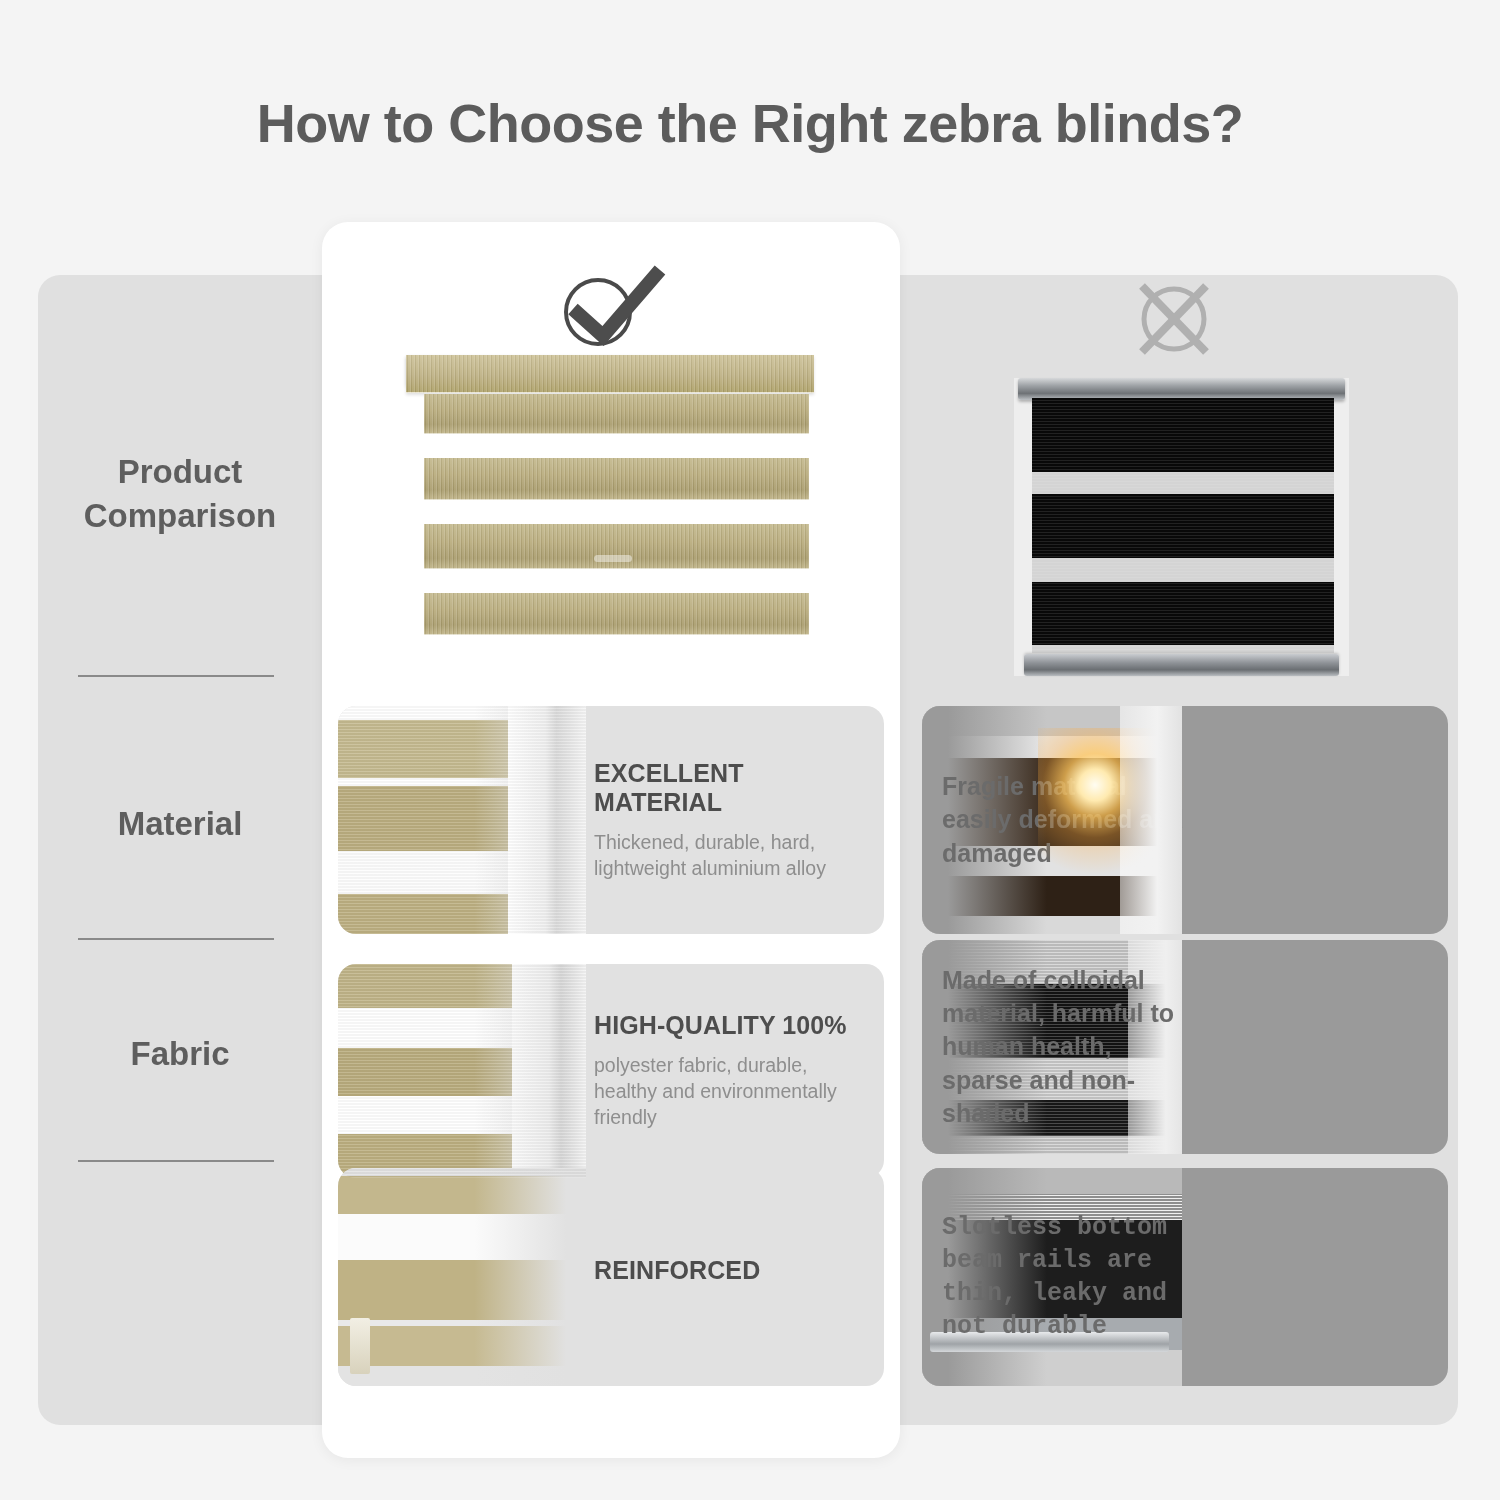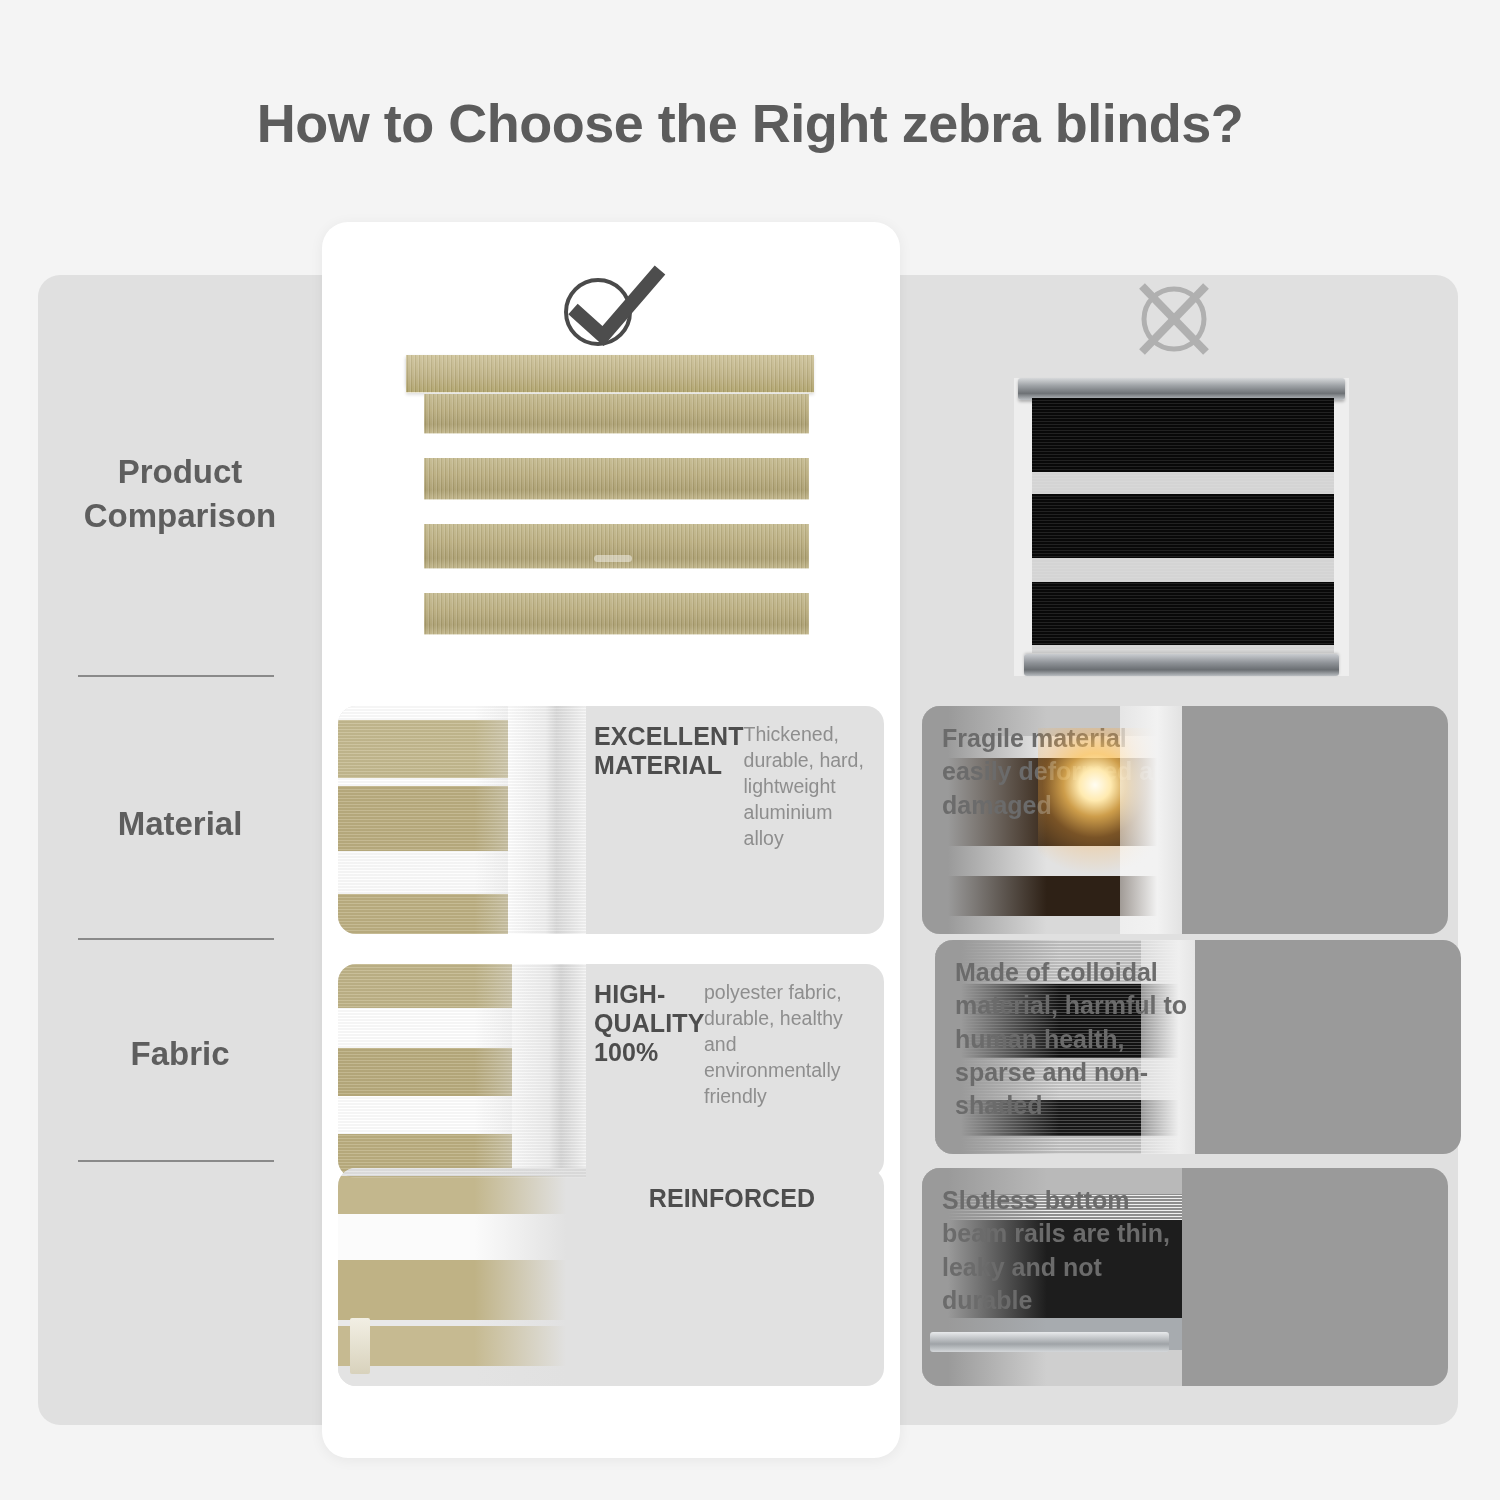--- a/index.html
+++ b/index.html
@@ -197,39 +197,39 @@
 
   .feat-bad {
     position: absolute;
     left: 922px;
     width: 526px;
     background: #9a9a9a;
     border-radius: 18px;
     overflow: hidden;
   }
   .feat-bad.f0 { top: 706px; height: 228px; }
-  .feat-bad.f1 { top: 940px; height: 214px; margin-left: 13px; }
-  .feat-bad.f2 { top: 1168px; height: 218px; }
+  .feat-bad.f1 { top: 940px; height: 214px; }
+  .feat-bad.f2 { top: 1168px; height: 218px; font-family: Liberation Mono, monospace; }
 
   .feat-img {
     position: absolute;
     top: 0; left: 0;
     width: 248px;
     height: 100%;
   }
   .feat-img.right { left: auto; right: 0; width: 260px; }
 
   .feat-text {
     position: absolute;
-    top: 16px;
+    top: 0;
     right: 0;
     width: 298px;
     height: 100%;
     display: flex;
-    flex-direction: row;
+    flex-direction: column;
     justify-content: center;
     padding: 0 14px 0 8px;
   }
   .feat-text.left-side { right: auto; left: 0; width: 280px; padding-left: 20px; }
 
   .feat-head {
     font-size: 25px;
     font-weight: bold;
     color: #4d4d4d;
     margin-bottom: 13px;

